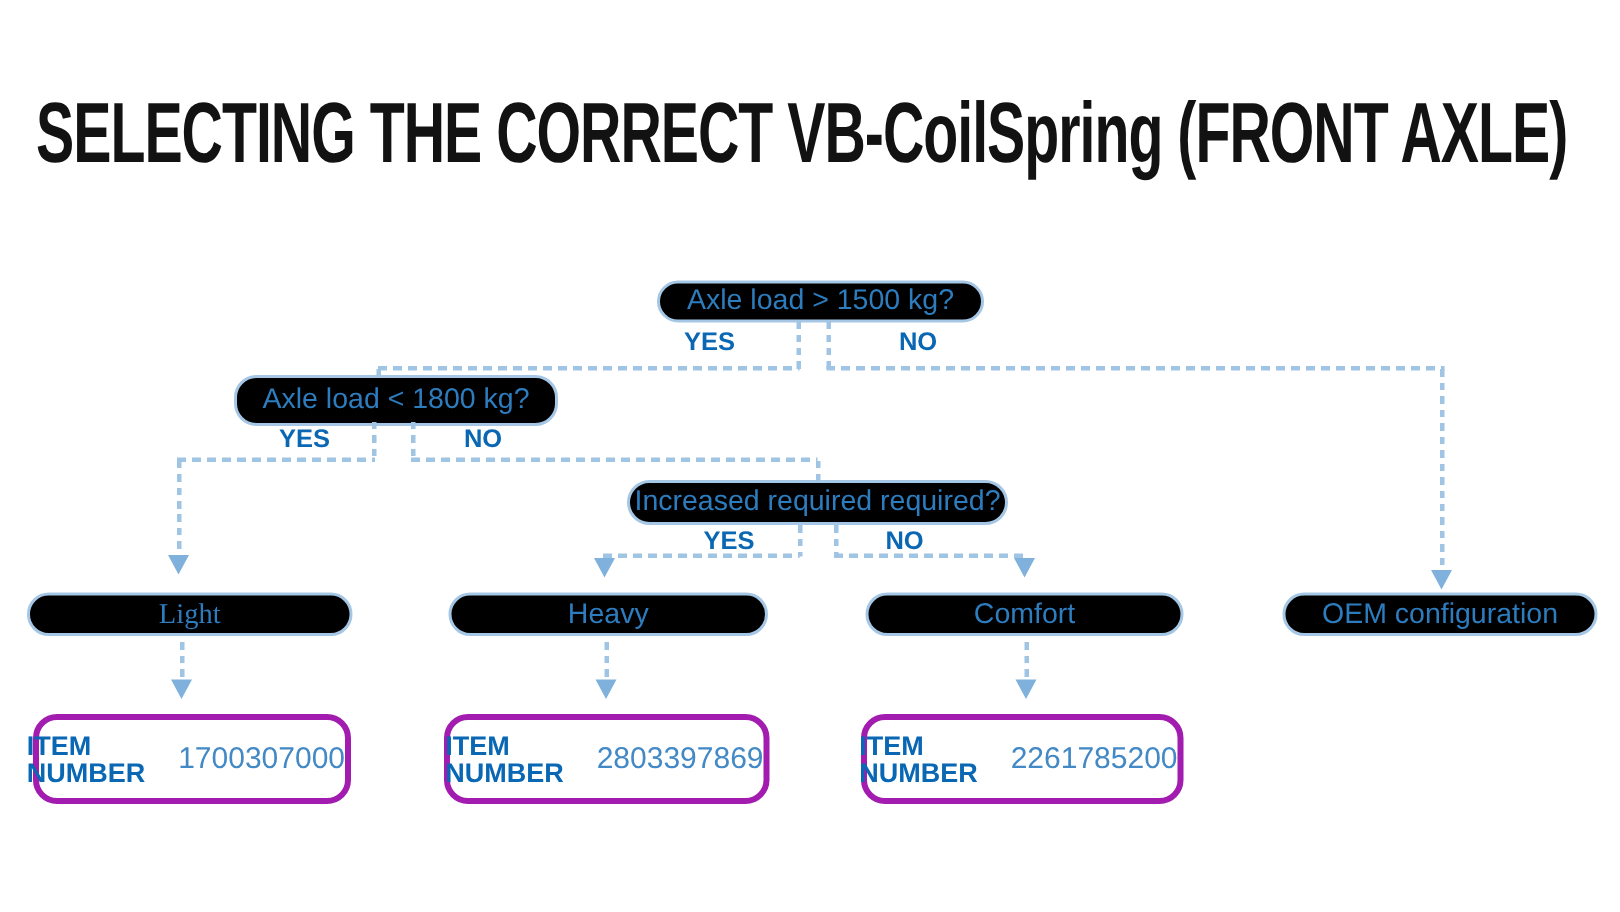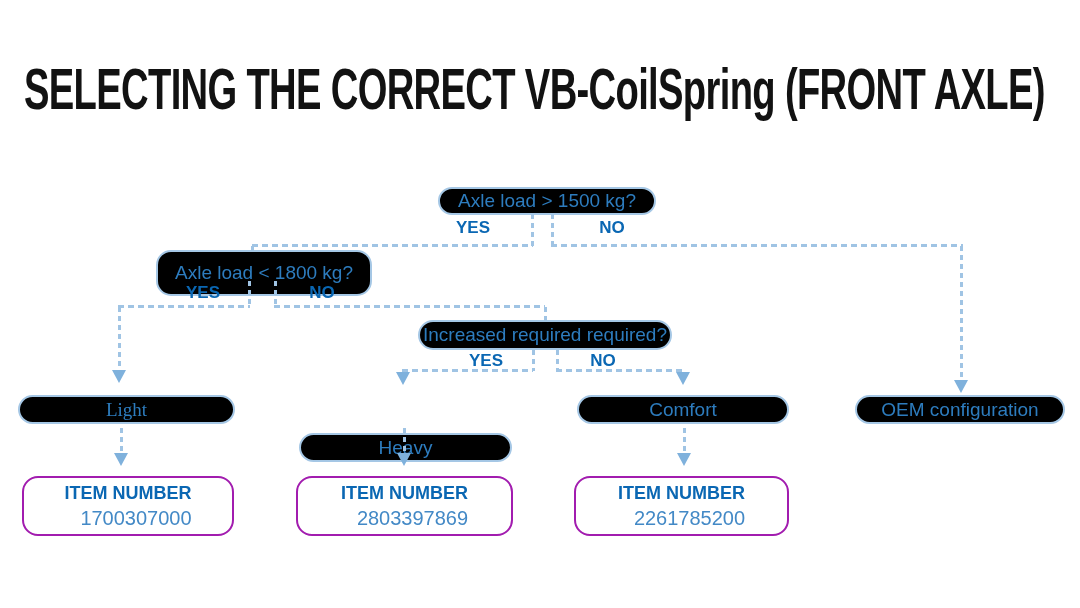--- a/index.html
+++ b/index.html
@@ -15,22 +15,22 @@
   }
   .node{
     position:absolute;box-sizing:border-box;
     border:2px solid #a5c7e5;border-radius:15px;background:#000000;
     color:#2d7cbe;font-size:19px;
     display:flex;align-items:center;justify-content:center;
     white-space:nowrap;
   }
   .item{
     position:absolute;box-sizing:border-box;
-    border:2px solid #a21caf;border-radius:16px;background:#ffffff;
-    display:flex;flex-direction:column;align-items:center;justify-content:center;
+    border:4px solid #a21caf;border-radius:16px;background:#ffffff;
+    display:flex;align-items:center;justify-content:flex-end;
     gap:6px;
   }
   .item-h{color:#0a67b3;font-weight:bold;font-size:18px;line-height:1;}
   .item-n{color:#4389c6;font-size:20px;line-height:1;margin-left:16px;}
   .yn{
     position:absolute;color:#0a67b3;font-weight:bold;font-size:17px;line-height:1;
     transform:translateX(-50%);white-space:nowrap;
   }
   .dash-h{
     position:absolute;height:3px;
@@ -49,21 +49,21 @@
 </head>
 <body>
 
 <div class="stage">
 
   <h1 class="title">SELECTING THE CORRECT VB-CoilSpring (FRONT AXLE)</h1>
 
   <div class="node" style="left:438px;top:187px;width:218px;height:28px;">
     <span>Axle load &gt; 1500 kg?</span>
   </div>
-  <div class="node" style="left:156px;top:250px;width:216px;height:46px;">
+  <div class="node" style="left:156px;top:250px;width:216px;height:34px;">
     <span>Axle load &lt; 1800 kg?</span>
   </div>
   <div class="node" style="left:418px;top:320px;width:254px;height:30px;">
     <span>Increased required required?</span>
   </div>
 
   <div class="yn" style="left:473px;top:219px;">YES</div>
   <div class="yn" style="left:612px;top:219px;">NO</div>
   <div class="yn" style="left:203px;top:284px;">YES</div>
   <div class="yn" style="left:322px;top:284px;">NO</div>
@@ -89,21 +89,21 @@
   <div class="dash-v" style="left:532px;top:350px;height:21px;"></div>
   <div class="dash-v" style="left:556px;top:350px;height:21px;"></div>
   <div class="dash-h" style="left:402px;top:369px;width:131px;"></div>
   <div class="arrow-down" style="left:396px;top:372px;"></div>
   <div class="dash-h" style="left:556px;top:369px;width:128px;"></div>
   <div class="arrow-down" style="left:676px;top:372px;"></div>
 
   <div class="node" style="left:18px;top:395px;width:217px;height:29px;font-family:Liberation Serif, serif;">
     <span>Light</span>
   </div>
-  <div class="node" style="left:299px;top:395px;width:213px;height:29px;margin-top:38px;">
+  <div class="node" style="left:299px;top:395px;width:213px;height:29px;">
     <span>Heavy</span>
   </div>
   <div class="node" style="left:577px;top:395px;width:212px;height:29px;">
     <span>Comfort</span>
   </div>
   <div class="node" style="left:855px;top:395px;width:210px;height:29px;">
     <span>OEM configuration</span>
   </div>
 
   <div class="dash-v" style="left:120px;top:428px;height:24px;"></div>

